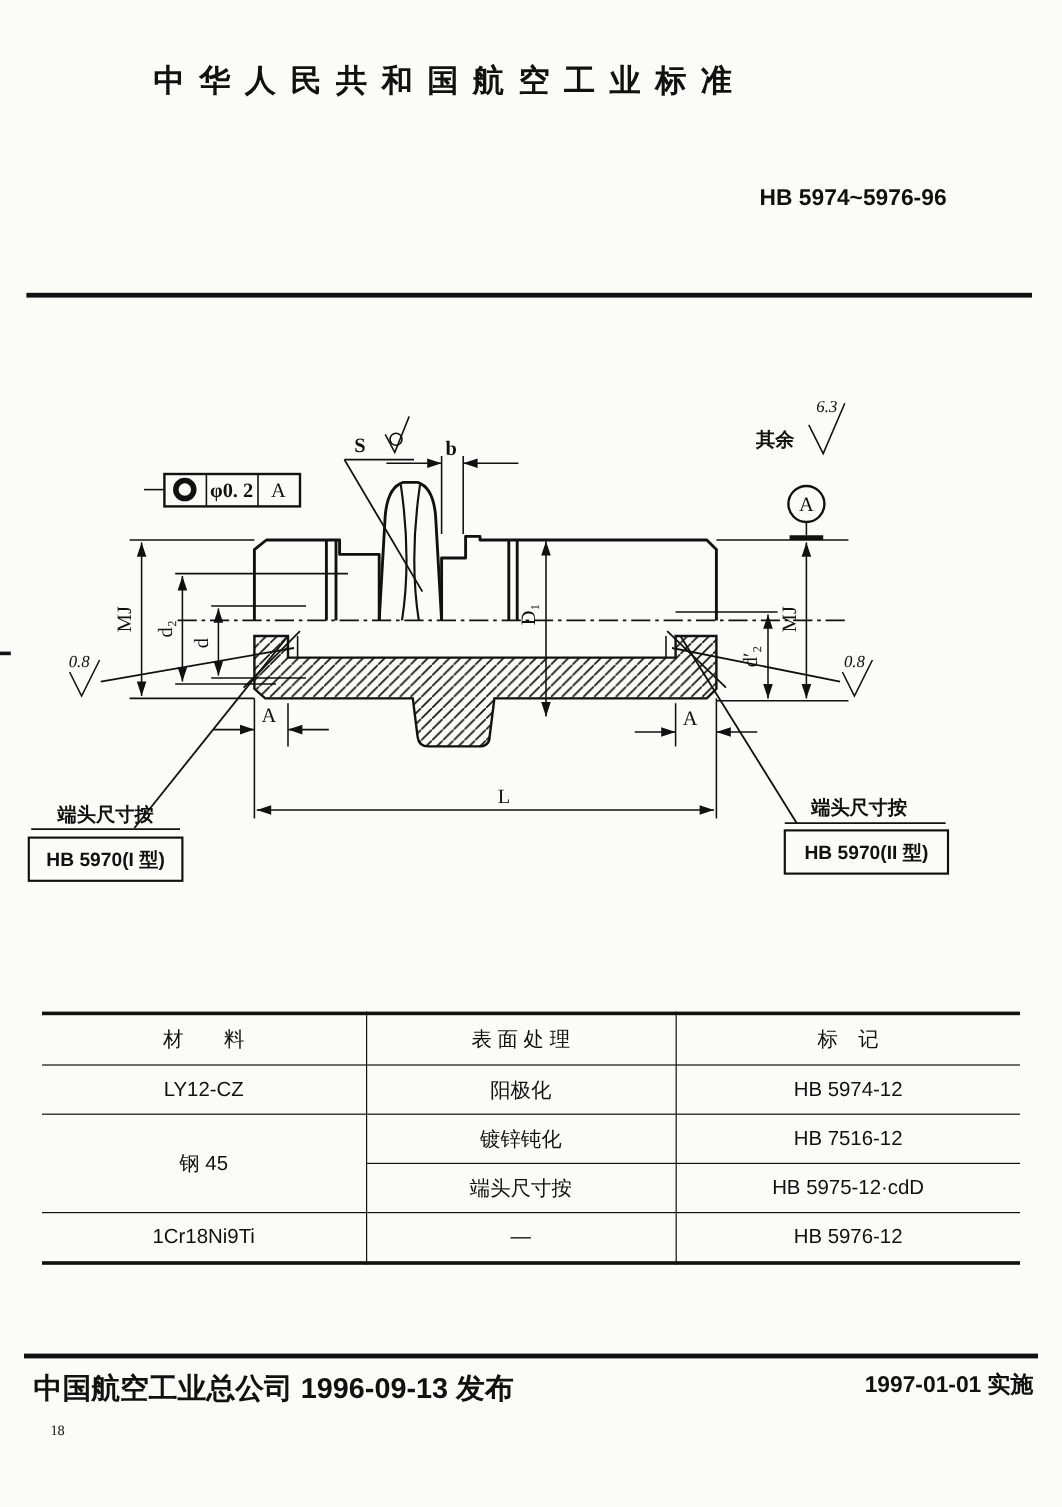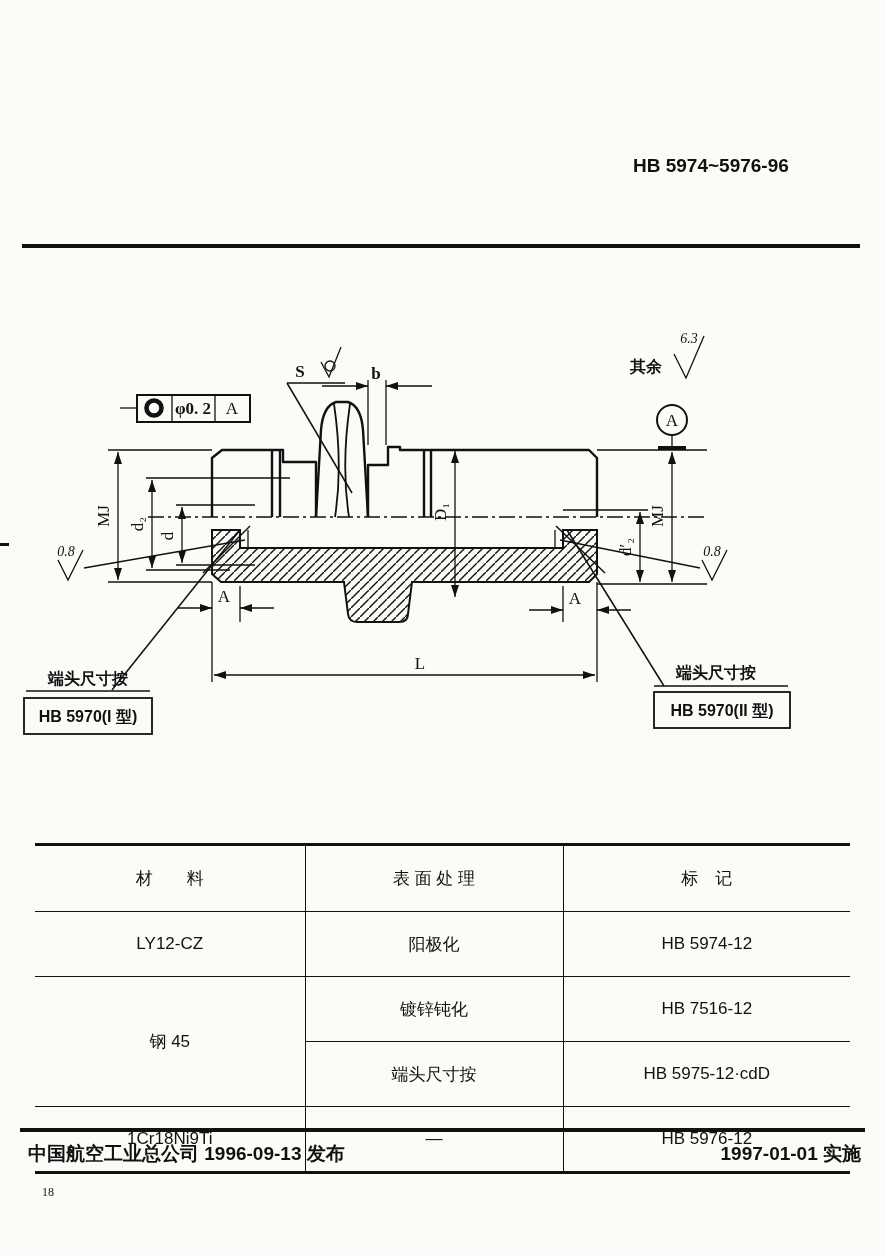--- a/index.html
+++ b/index.html
@@ -22,48 +22,49 @@
   .rule1{left:22px;top:244px;width:838px;height:4px;background:#111;}
   .binding-mark{left:0;top:543px;width:9px;height:3px;background:#111;}
   .drawing-svg{left:0;top:320px;}
   .example{left:64px;top:810px;font-size:17px;white-space:nowrap;}
   table.spec{
     position:absolute;left:35px;top:843px;width:815px;
     border-collapse:collapse;font-size:17px;text-align:center;
     border-top:3px solid #111;border-bottom:3px solid #111;
   }
   table.spec td,table.spec th{
-    border:1.6px solid #111;font-weight:normal;height:40px;padding:12px 6px;
+    border:1.6px solid #111;font-weight:normal;height:40px;padding:0 6px;
   }
   table.spec th{height:41px;}
   table.spec td:first-child,table.spec th:first-child{border-left:none;}
   table.spec td:last-child,table.spec th:last-child{border-right:none;}
   table.spec tr:first-child th{border-top:none;}
   table.spec tr:last-child td{border-bottom:none;}
   .col-mat{width:270px;}
   .col-surf{width:258px;}
   .col-mark{width:287px;}
   .rule2{left:20px;top:1128px;width:845px;height:3.5px;background:#111;}
-  .foot-left{left:28px;top:1141px;font-size:19px;font-weight:bold;white-space:nowrap;}
+  .foot-left{left:28px;top:1141px;font-size:24px;font-weight:bold;white-space:nowrap;}
   .foot-right{right:24px;top:1141px;font-size:19px;font-weight:bold;white-space:nowrap;margin-left:40px;}
   .pagenum{left:42px;top:1185px;font-size:12px;font-family:"Liberation Serif",serif;}
   
   .ol{fill:none;stroke:#111;stroke-width:2.4;stroke-linejoin:round;}
   .thin{fill:none;stroke:#111;stroke-width:1.3;}
   .dim{fill:none;stroke:#111;stroke-width:1.3;}
   .lead{fill:none;stroke:#111;stroke-width:1.5;}
   .dimtxt{font-family:"Liberation Serif",serif;font-size:17px;fill:#111;}
   .cjk{font-family:"Liberation Sans",sans-serif;font-size:16px;font-weight:bold;fill:#111;}
   .small-it{font-family:"Liberation Serif",serif;font-style:italic;font-size:14px;fill:#111;}
 </style>
 </head>
 <body>
 
 <div class="page">
 
+  <div class="abs title">中华人民共和国航空工业标准</div>
   <div class="abs stdno">HB 5974~5976-96</div>
   <div class="abs rule1"></div>
   <div class="abs binding-mark"></div>
 
   <svg class="abs drawing-svg" width="885" height="430" viewBox="0 0 885 430">
     <defs>
       <marker id="ae" markerWidth="14" markerHeight="10" refX="13" refY="5" orient="auto" markerUnits="userSpaceOnUse">
         <path d="M1,1 L13,5 L1,9 Z" fill="#111"></path>
       </marker>
       <marker id="as" markerWidth="14" markerHeight="10" refX="13" refY="5" orient="auto-start-reverse" markerUnits="userSpaceOnUse">

